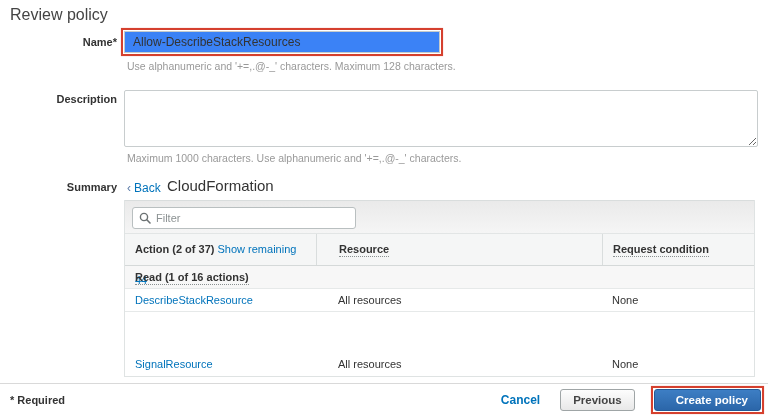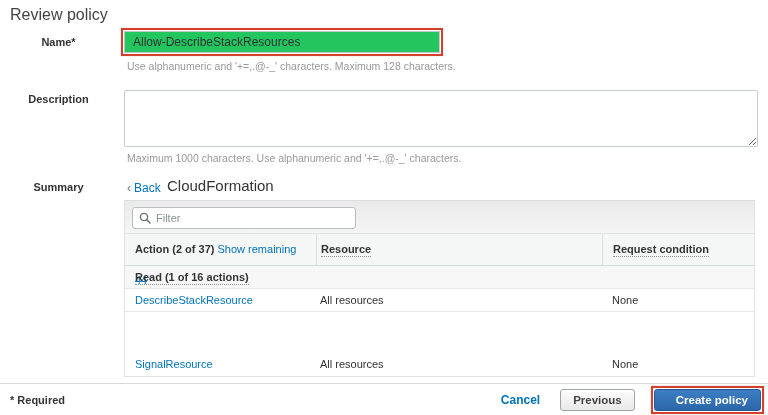--- a/index.html
+++ b/index.html
@@ -16,35 +16,35 @@
     background:#fff;
     overflow:hidden;
     font-size:11px;
   }
   .page-title {
     position:absolute; left:10px; top:6px;
     font-size:16px; font-weight:400; color:#444;
   }
   .form-label {
     position:absolute; left:0; width:117px;
-    text-align:center; font-weight:bold; font-size:11px; color:#333;
+    text-align:right; font-weight:bold; font-size:11px; color:#333;
   }
   .annotation-box {
     border:2px solid #d5402e;
     box-shadow:0 0 1px rgba(213,64,46,.45);
   }
   .name-annotation {
     position:absolute; left:121px; top:28px; width:322px; height:28px;
     padding:1px;
   }
   .name-input {
     width:100%; height:100%;
     border:1px solid #c5cacb;
     font-family:inherit; font-size:12px; color:#333;
-    padding:0 8px; outline:none; background:#22c55e;
+    padding:0 8px; outline:none; background:#3b82f6;
   }
   .helper-text {
     position:absolute; color:#999; font-size:10.5px;
   }
   .desc-textarea {
     position:absolute; left:124px; top:90px; width:634px; height:57px;
     border:1px solid #c8cdce; border-radius:2px;
     font-family:inherit; font-size:12px; color:#333;
     padding:4px 8px; outline:none; resize:both;
   }
@@ -76,21 +76,21 @@
     display:flex; align-items:center; padding:0 6px;
   }
   .filter-input-wrap svg { flex:0 0 auto; margin-right:5px; }
   .filter-input {
     border:none; outline:none; width:100%; background:transparent;
     font-family:inherit; font-size:11px; color:#333;
   }
   .filter-input::placeholder { color:#8b9192; }
   .tbl-row { display:flex; width:100%; }
   .col-action   { width:191px; padding:0 10px; }
-  .col-resource { width:286px; padding:0 4px; }
+  .col-resource { width:286px; padding:0 22px; }
   .col-cond     { flex:1;      padding:0 10px; }
   .header-row {
     background:#f5f6f6; height:32px; line-height:31px;
     border-bottom:1px solid #d5d9d9;
   }
   .header-row .col-resource,
   .header-row .col-cond { border-left:1px solid #d9dddd; }
   .header-row .hdr-label { font-weight:bold; color:#333; }
   .dotted { border-bottom:1px dotted #8a9192; padding-bottom:1px; }
   .group-row {

